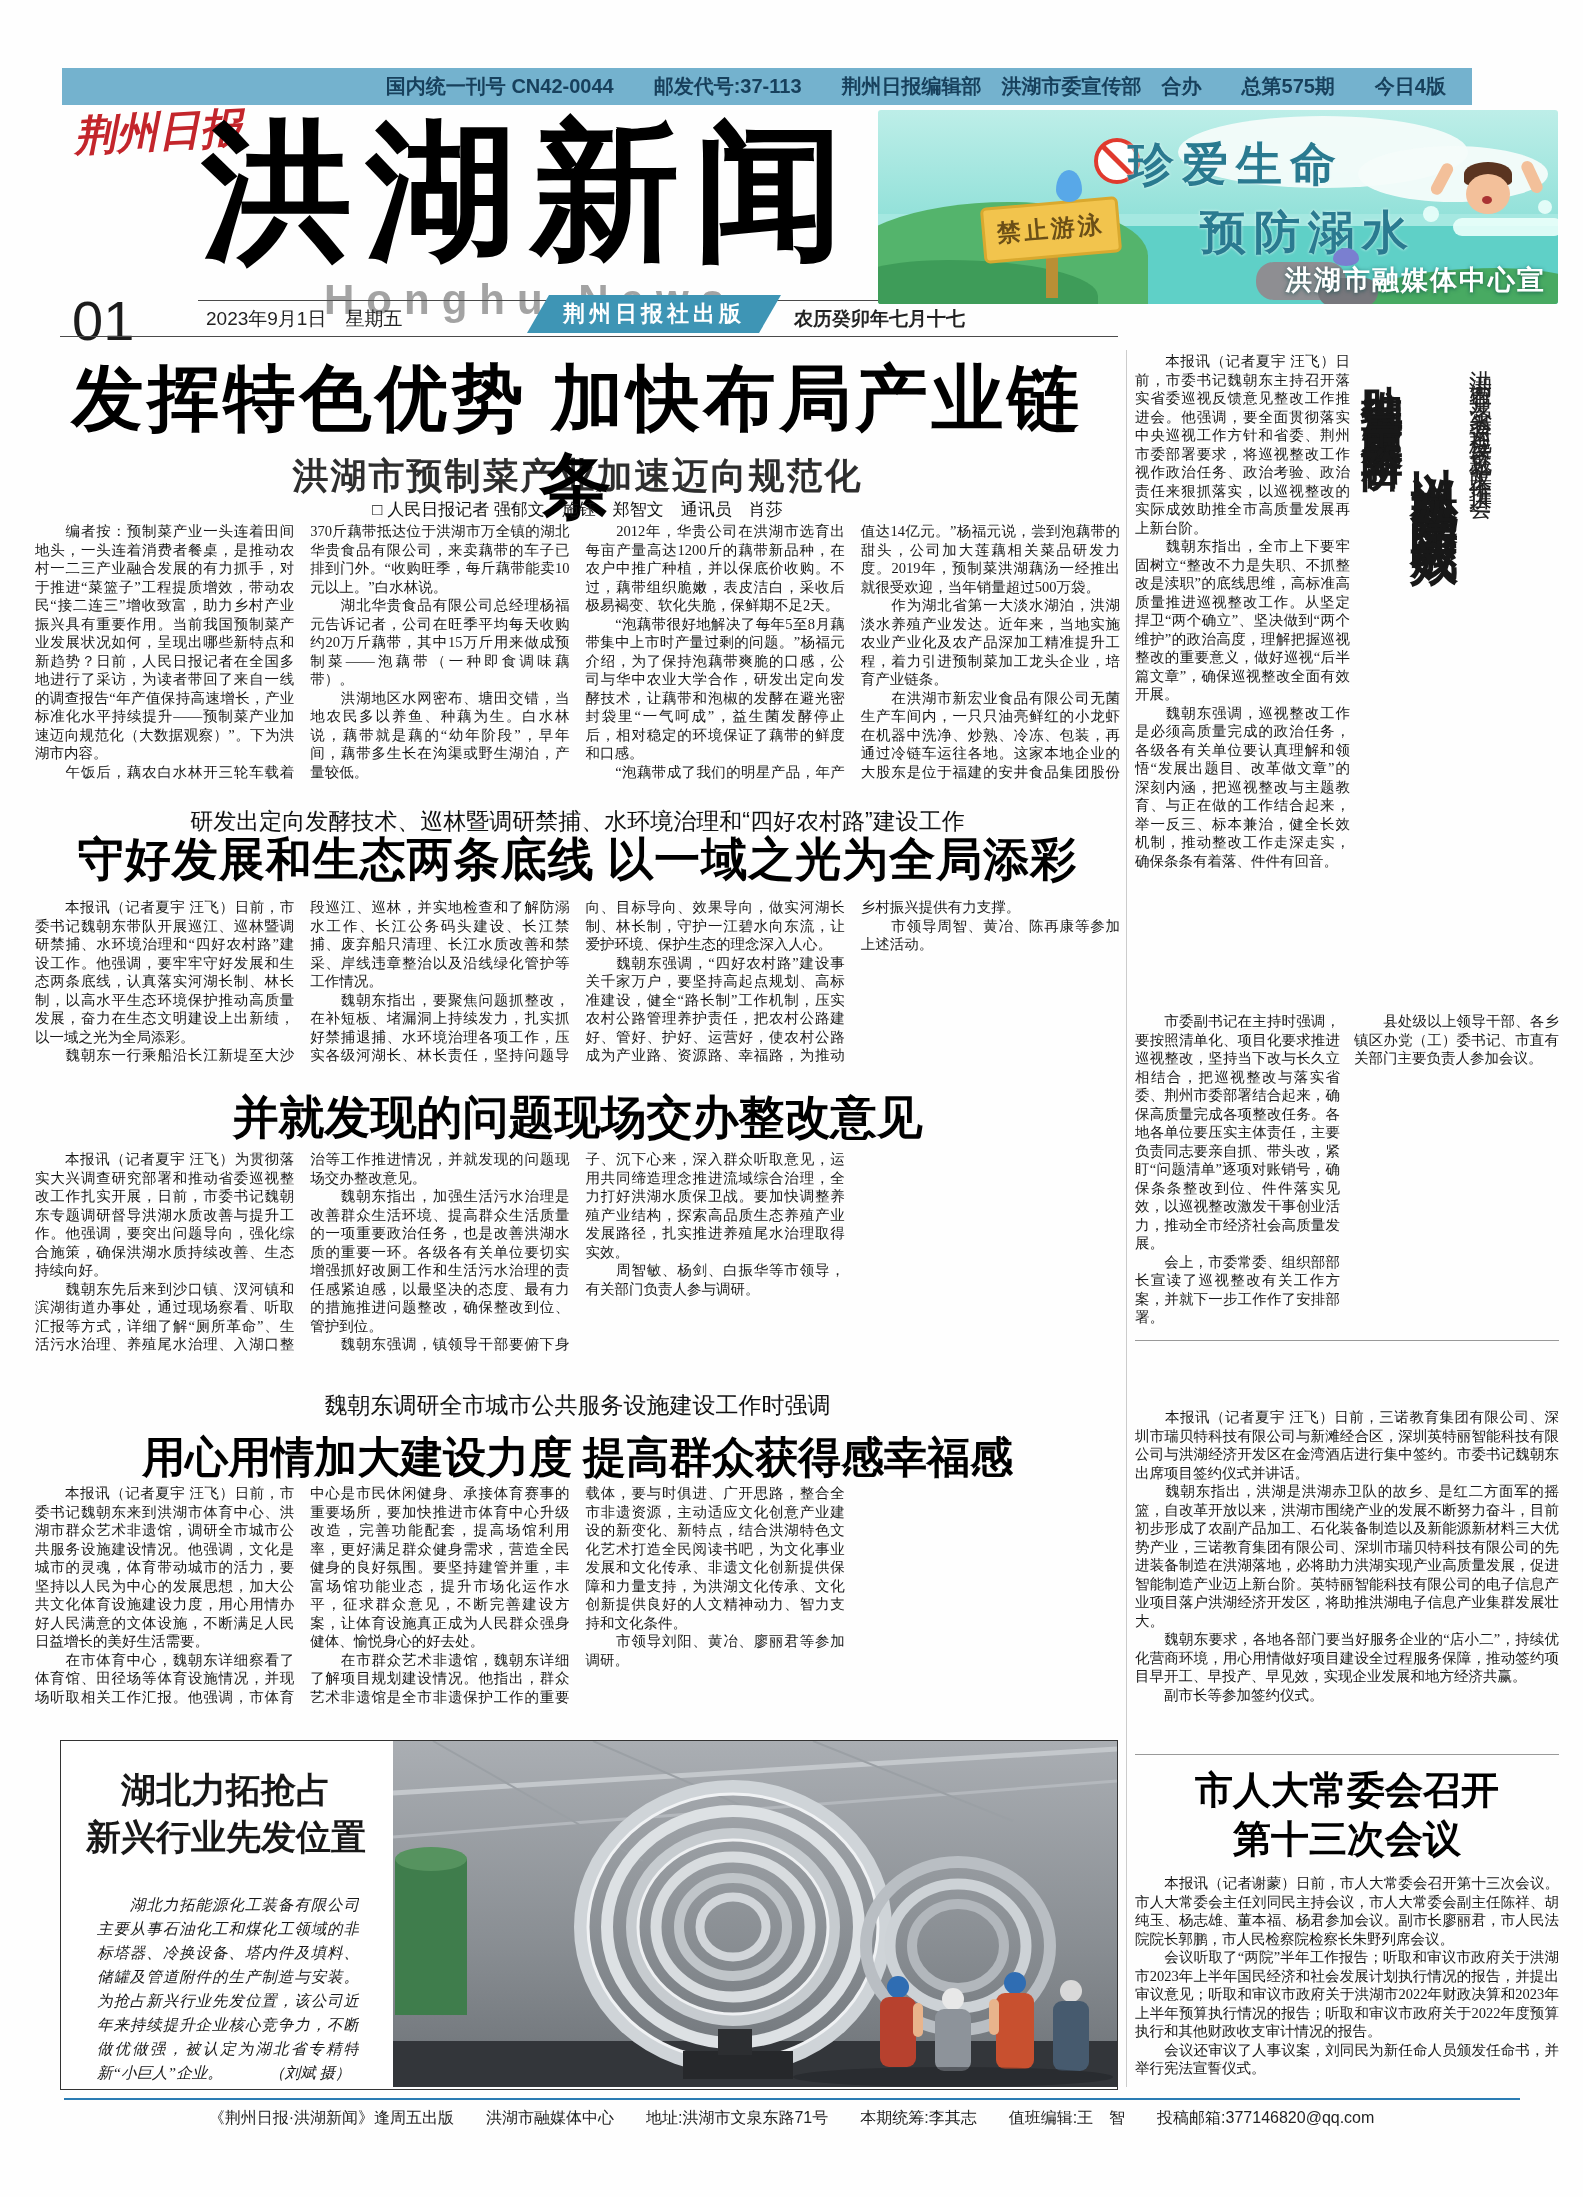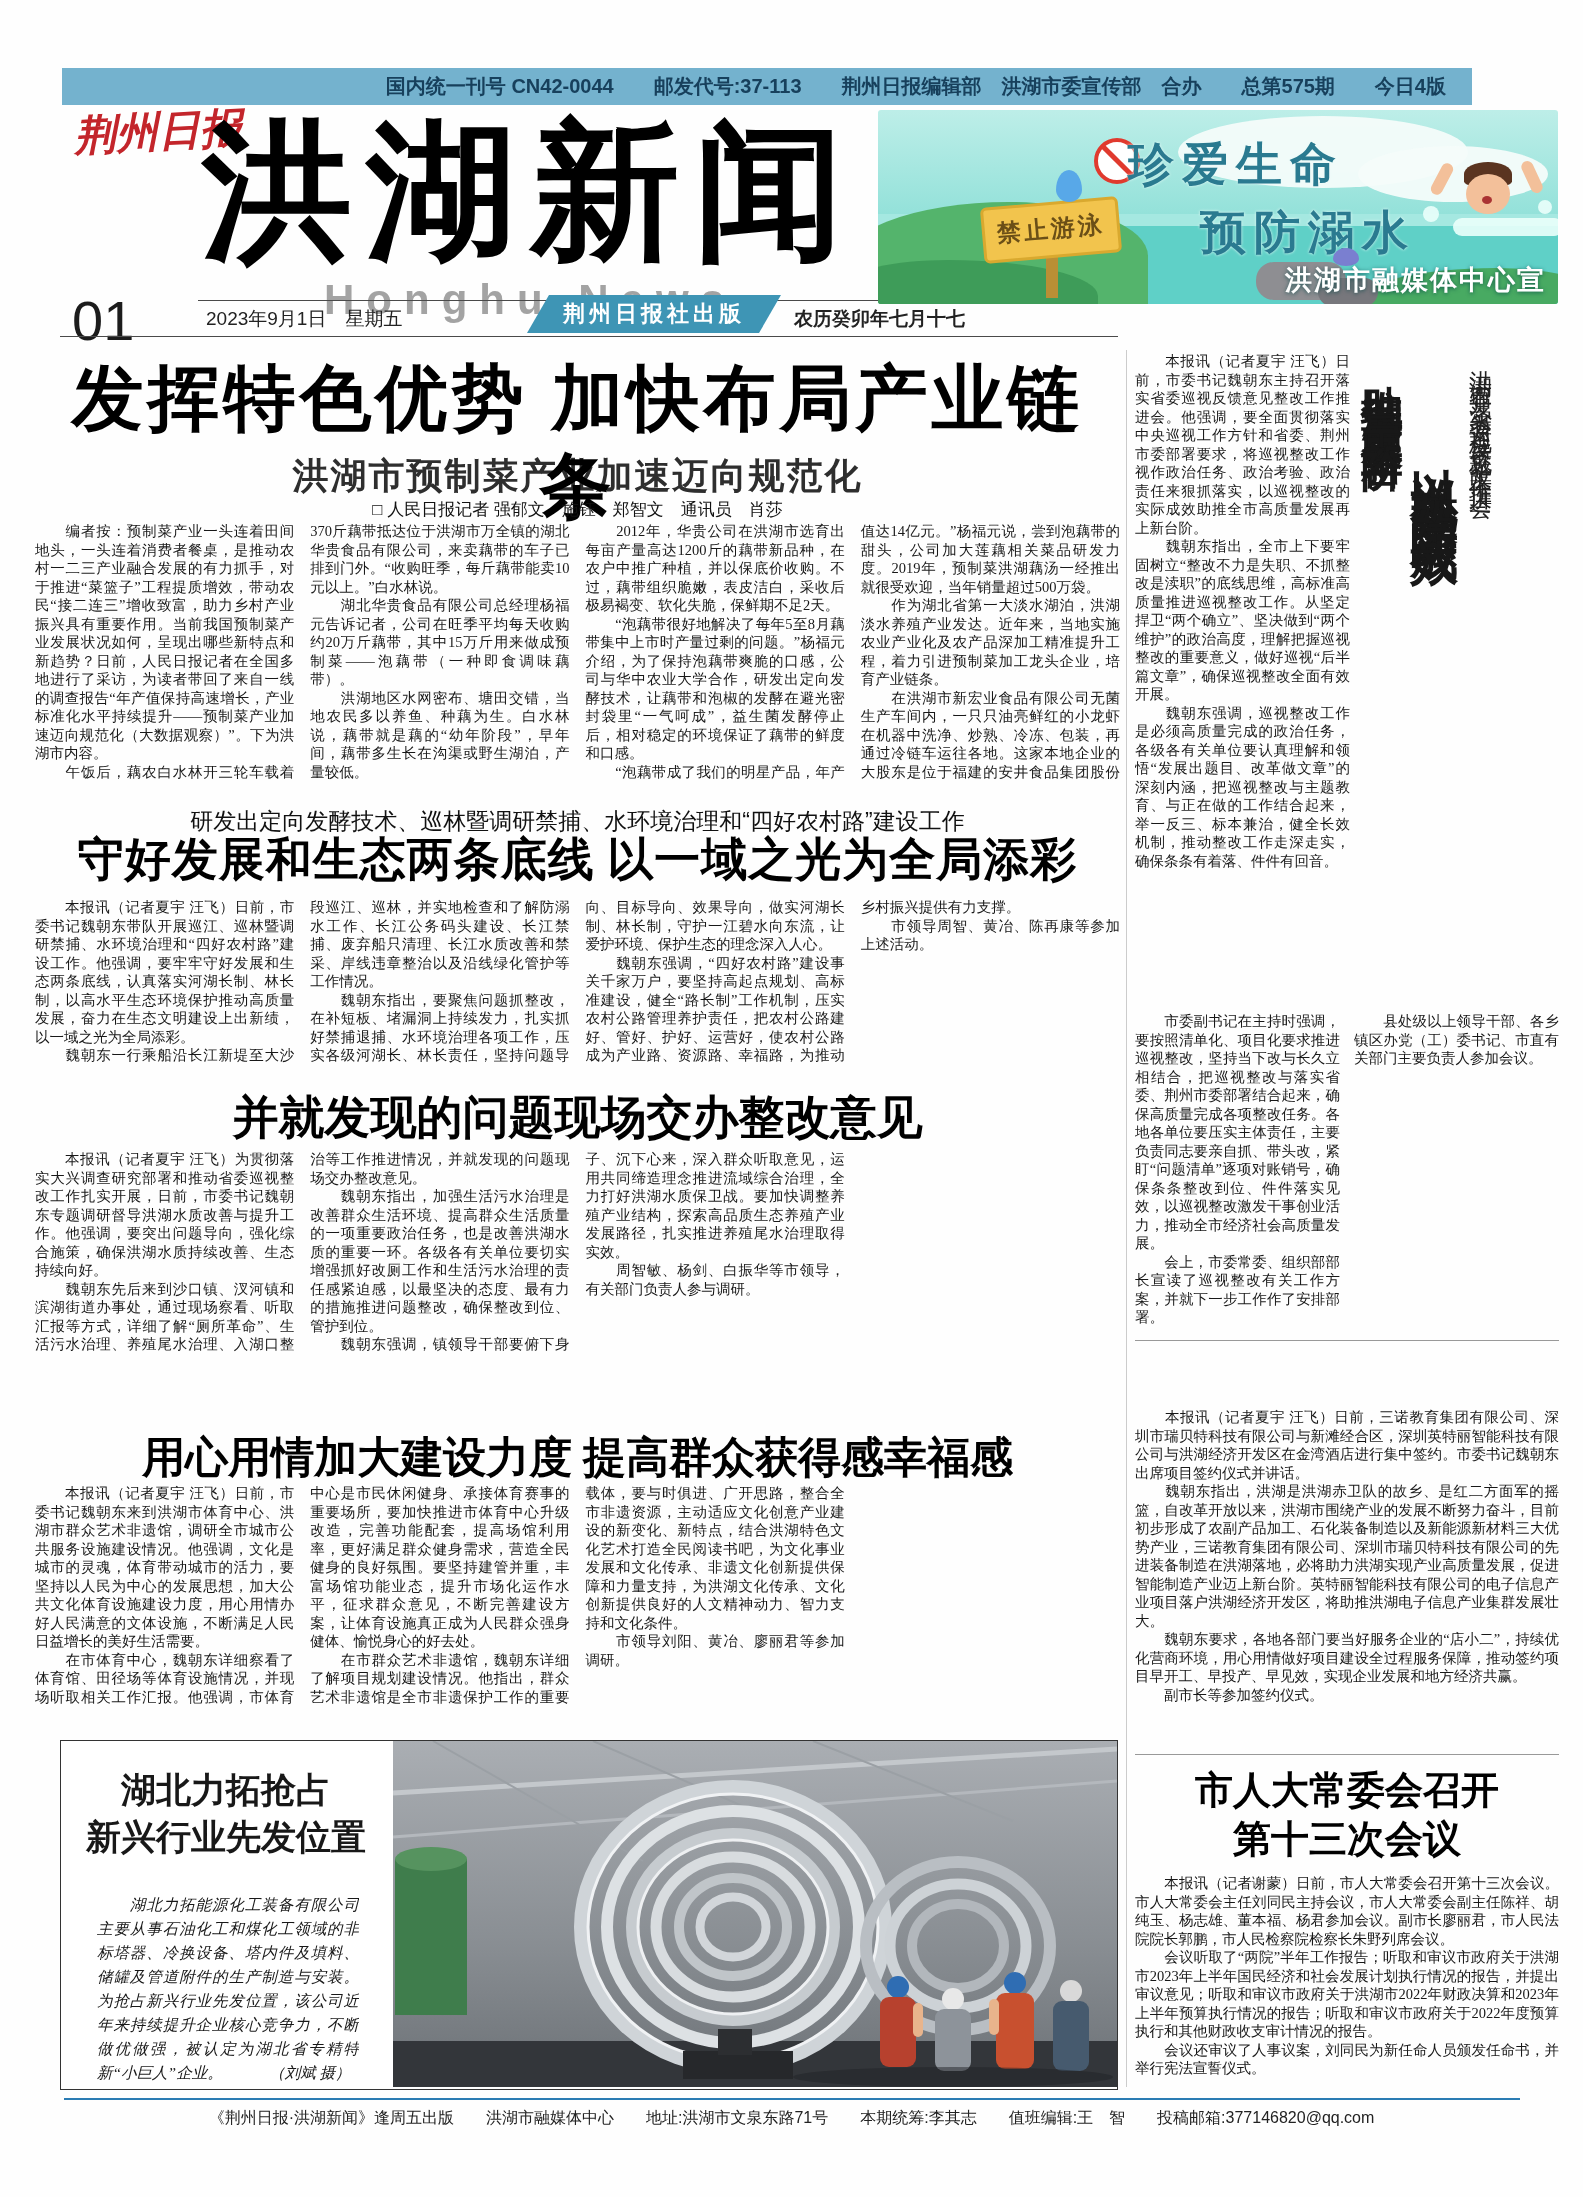--- a/index.html
+++ b/index.html
@@ -156,20 +156,21 @@
 　　魏朝东强调，“四好农村路”建设事关千家万户，要坚持高起点规划、高标准建设，健全“路长制”工作机制，压实农村公路管理养护责任，把农村公路建好、管好、护好、运营好，使农村公路成为产业路、资源路、幸福路，为推动乡村振兴提供有力支撑。
 　　市领导周智、黄冶、陈再康等参加上述活动。</div>
 
   <div class="abs hl" id="a3-hl" style="left:35px;top:1090px;width:1085px;">并就发现的问题现场交办整改意见</div>
   <div class="abs body-text cols4" style="left:35px;top:1150px;width:1085px;height:212px;">　　本报讯（记者夏宇 汪飞）为贯彻落实大兴调查研究部署和推动省委巡视整改工作扎实开展，日前，市委书记魏朝东专题调研督导洪湖水质改善与提升工作。他强调，要突出问题导向，强化综合施策，确保洪湖水质持续改善、生态持续向好。
 　　魏朝东先后来到沙口镇、汊河镇和滨湖街道办事处，通过现场察看、听取汇报等方式，详细了解“厕所革命”、生活污水治理、养殖尾水治理、入湖口整治等工作推进情况，并就发现的问题现场交办整改意见。
 　　魏朝东指出，加强生活污水治理是改善群众生活环境、提高群众生活质量的一项重要政治任务，也是改善洪湖水质的重要一环。各级各有关单位要切实增强抓好改厕工作和生活污水治理的责任感紧迫感，以最坚决的态度、最有力的措施推进问题整改，确保整改到位、管护到位。
 　　魏朝东强调，镇领导干部要俯下身子、沉下心来，深入群众听取意见，运用共同缔造理念推进流域综合治理，全力打好洪湖水质保卫战。要加快调整养殖产业结构，探索高品质生态养殖产业发展路径，扎实推进养殖尾水治理取得实效。
 　　周智敏、杨剑、白振华等市领导，有关部门负责人参与调研。</div>
 
+  <div class="abs kicker kick23" style="left:35px;top:1390px;width:1085px;">魏朝东调研全市城市公共服务设施建设工作时强调</div>
   <div class="abs hl" id="a4-hl" style="left:35px;top:1418px;width:1085px;">用心用情加大建设力度  提高群众获得感幸福感</div>
   <div class="abs body-text cols4" style="left:35px;top:1484px;width:1085px;height:240px;">　　本报讯（记者夏宇 汪飞）日前，市委书记魏朝东来到洪湖市体育中心、洪湖市群众艺术非遗馆，调研全市城市公共服务设施建设情况。他强调，文化是城市的灵魂，体育带动城市的活力，要坚持以人民为中心的发展思想，加大公共文化体育设施建设力度，用心用情办好人民满意的文体设施，不断满足人民日益增长的美好生活需要。
 　　在市体育中心，魏朝东详细察看了体育馆、田径场等体育设施情况，并现场听取相关工作汇报。他强调，市体育中心是市民休闲健身、承接体育赛事的重要场所，要加快推进市体育中心升级改造，完善功能配套，提高场馆利用率，更好满足群众健身需求，营造全民健身的良好氛围。要坚持建管并重，丰富场馆功能业态，提升市场化运作水平，征求群众意见，不断完善建设方案，让体育设施真正成为人民群众强身健体、愉悦身心的好去处。
 　　在市群众艺术非遗馆，魏朝东详细了解项目规划建设情况。他指出，群众艺术非遗馆是全市非遗保护工作的重要载体，要与时俱进、广开思路，整合全市非遗资源，主动适应文化创意产业建设的新变化、新特点，结合洪湖特色文化艺术打造全民阅读书吧，为文化事业发展和文化传承、非遗文化创新提供保障和力量支持，为洪湖文化传承、文化创新提供良好的人文精神动力、智力支持和文化条件。
 　　市领导刘阳、黄冶、廖丽君等参加调研。</div>
 
   <div class="abs" id="photo-box">
     <div class="abs" id="ps-title" style="white-space:pre-line;">湖北力拓抢占
 新兴行业先发位置</div>
     <div class="abs" id="ps-cap">　　湖北力拓能源化工装备有限公司主要从事石油化工和煤化工领域的非标塔器、冷换设备、塔内件及填料、储罐及管道附件的生产制造与安装。为抢占新兴行业先发位置，该公司近年来持续提升企业核心竞争力，不断做优做强，被认定为湖北省专精特新“小巨人”企业。　　　（刘斌 摄）</div>

